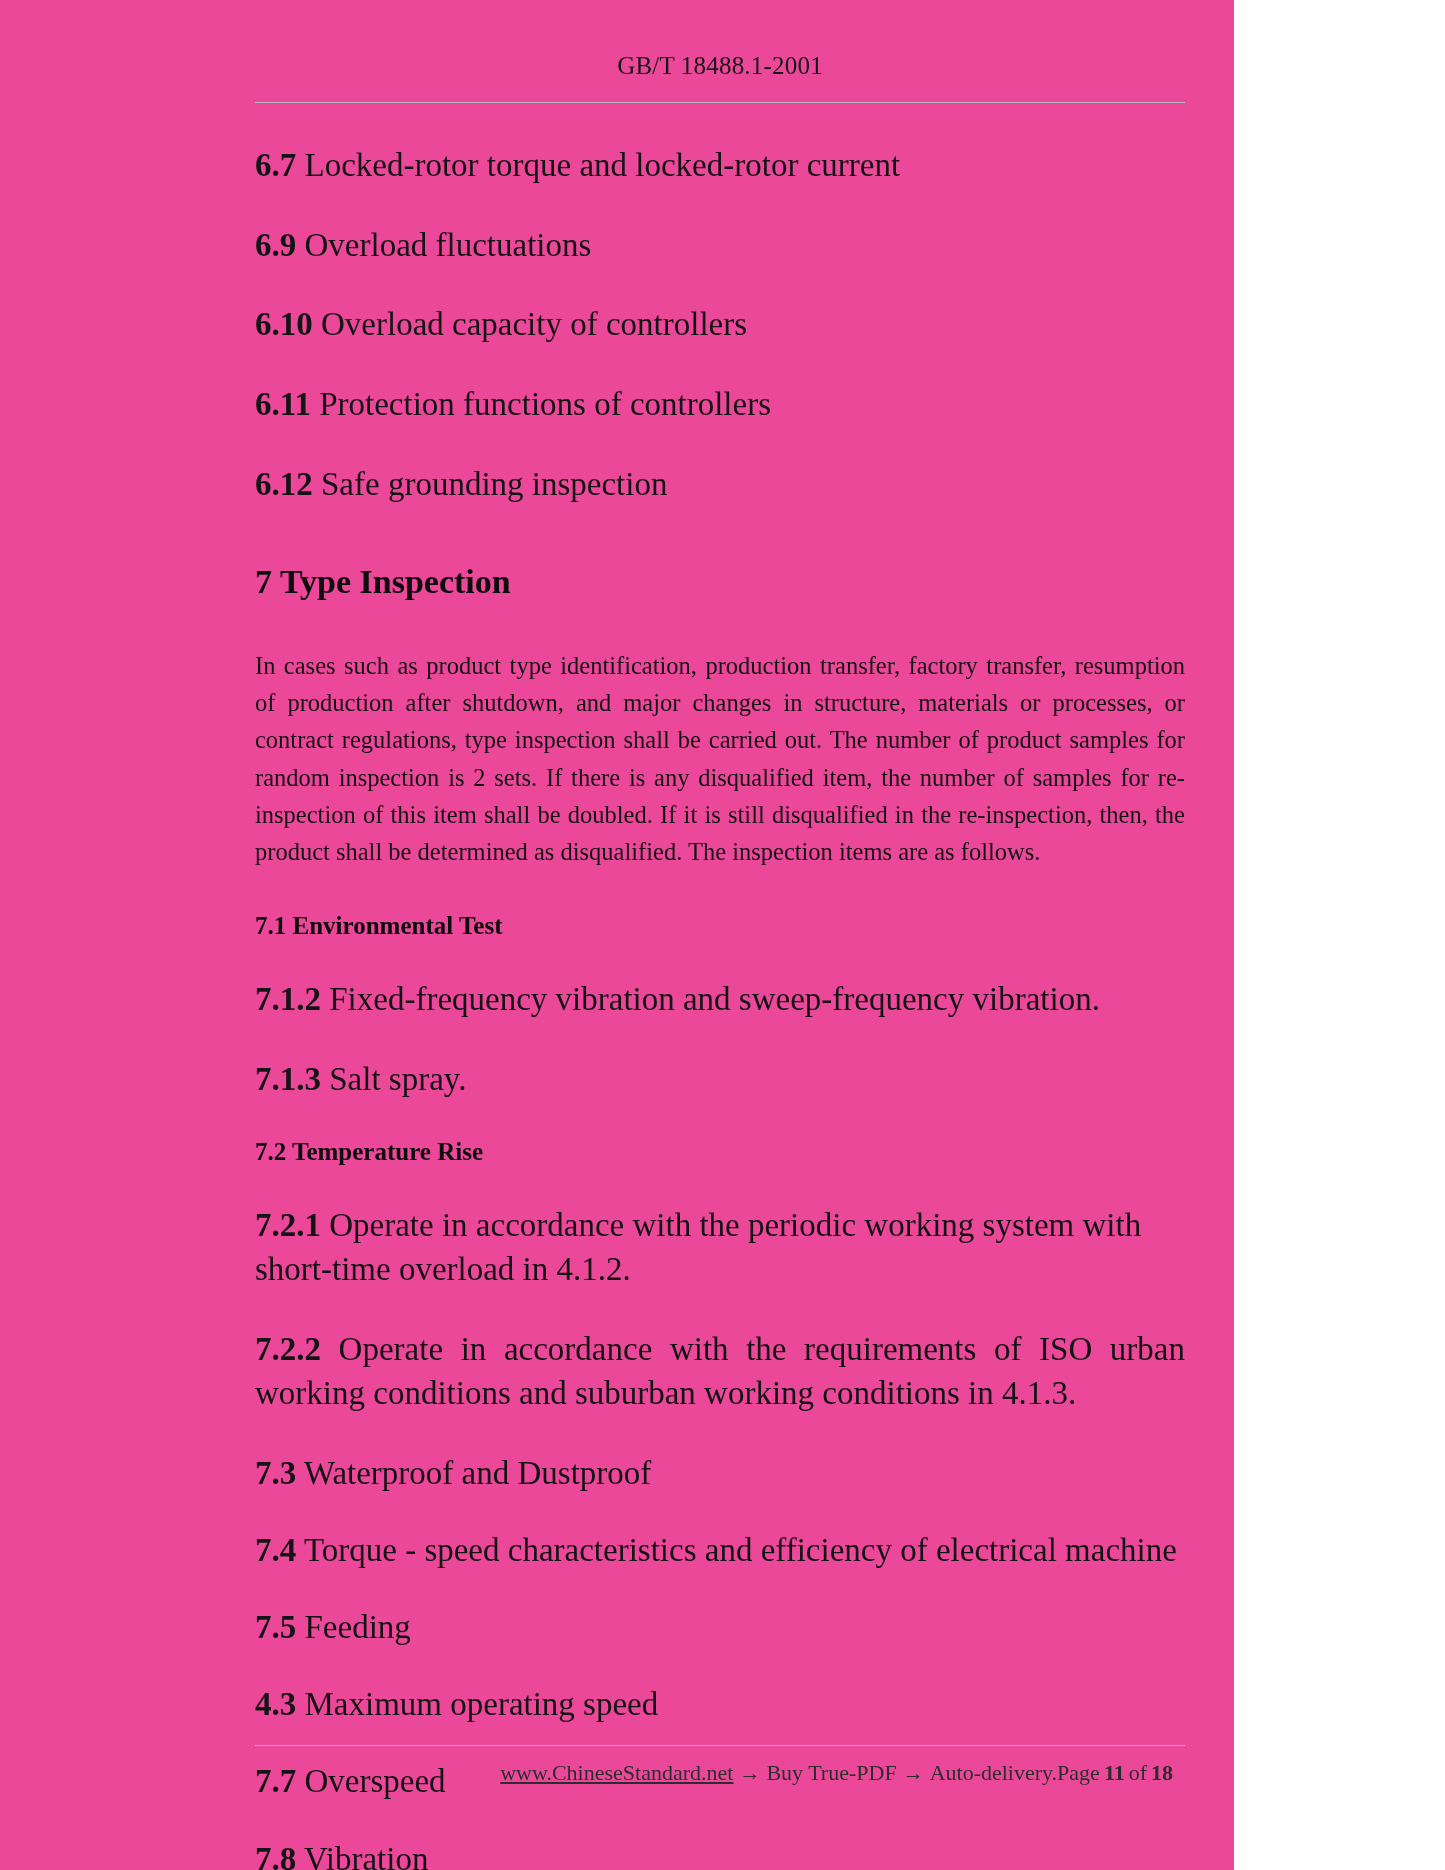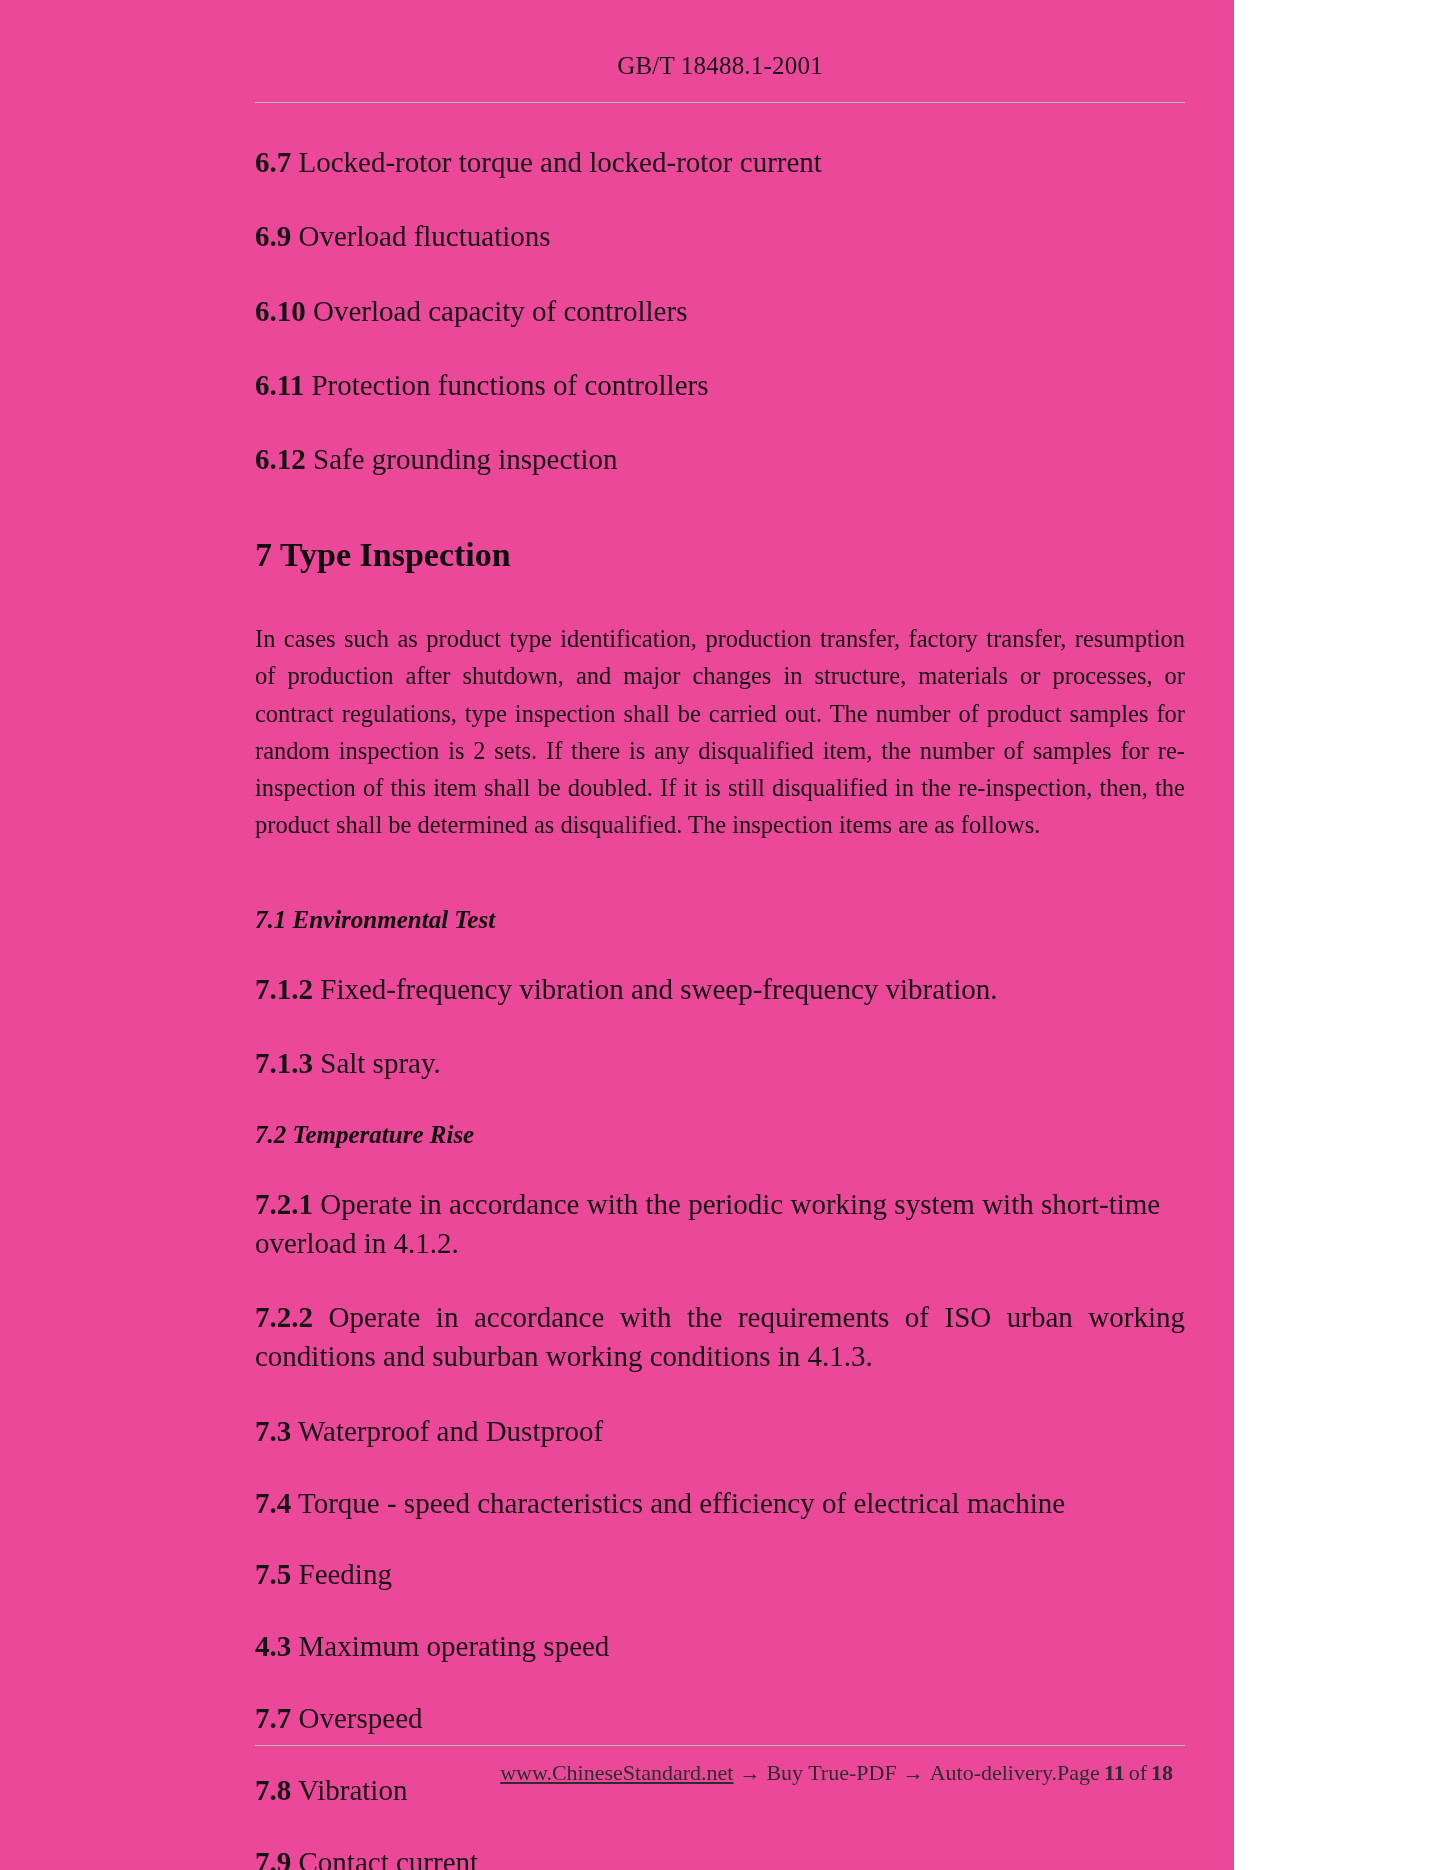--- a/index.html
+++ b/index.html
@@ -46,21 +46,21 @@
     border-top: 1px solid #b9b9b9;
     width: 100%;
     height: 0;
   }
 
   
   .body-wrap {
     margin-top: 40px;
   }
   .clause {
-    font-size: 29px;
+    font-size: 33px;
     line-height: 1.34;
     margin: 0 0 35.5px 0;
     color: #141414;
     text-align: left;
   }
   .clause .num {
     font-weight: bold;
   }
   .clause.justified {
     text-align: justify;
@@ -72,28 +72,27 @@
     margin: 56px 0 44px 0;
     line-height: 1.2;
     color: #0d0d0d;
   }
   .heading-2 {
     font-size: 25px;
     font-weight: bold;
     margin: 0 0 34px 0;
     line-height: 1.3;
     color: #0d0d0d;
-    font-style: italic;
   }
   .para {
     font-size: 24.5px;
     line-height: 1.52;
     text-align: justify;
     text-justify: inter-word;
-    margin: 0 0 60px 0;
+    margin: 0 0 40px 0;
     color: #141414;
   }
   .tight {
     margin-bottom: 33px;
   }
 
   
   .footer {
     position: absolute;
     left: 255px;

